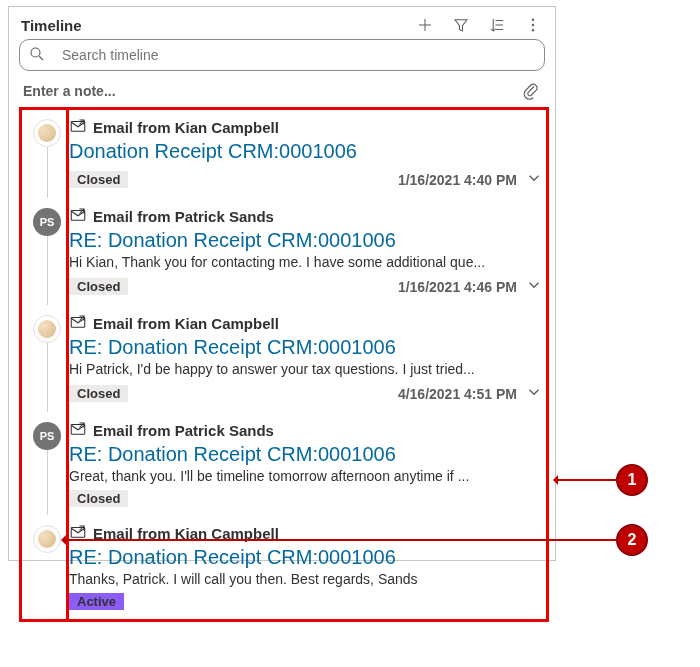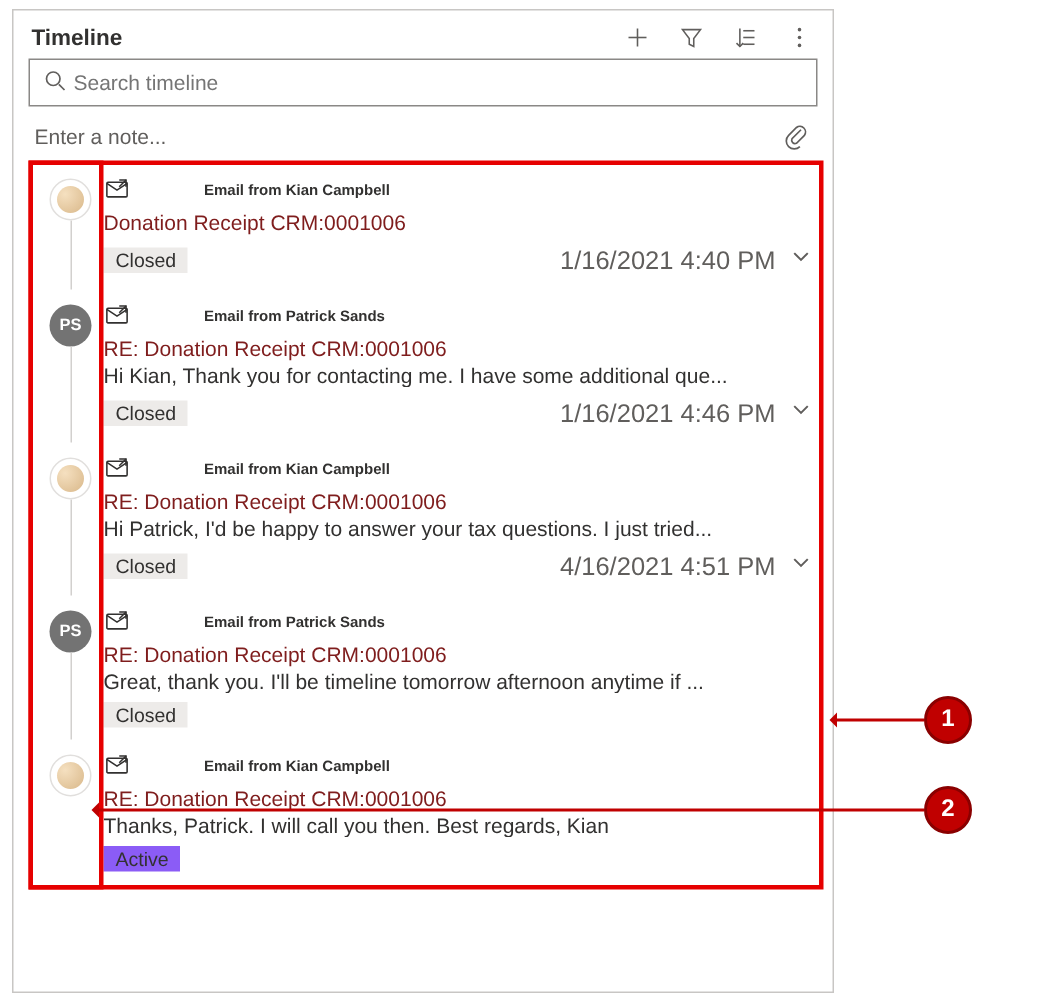--- a/index.html
+++ b/index.html
@@ -1,47 +1,47 @@
 <!DOCTYPE html>
 <html><head>
 <meta charset="utf-8">
 <style>
   * { box-sizing: border-box; margin: 0; padding: 0; }
   body { font-family: "Segoe UI", Arial, sans-serif; font-size: 14px; color: #323130; background: #fff; }
   .frame { width: 700px; height: 667px; position: relative; }
-  .panel { width: 548px; height: 656px; border: 1px solid #c8c6c4; margin: 6px 0 0 8px; background: #fff; }
+  .panel { width: 548px; height: 555px; border: 1px solid #c8c6c4; margin: 6px 0 0 8px; background: #fff; }
   .hdr { display: flex; align-items: center; justify-content: space-between; padding: 8px 12px 4px 12px; }
   .hdr-title { font-weight: 600; font-size: 15px; }
   .hdr-actions { display: flex; align-items: center; gap: 16px; }
   .icon-btn { width: 20px; height: 20px; display: flex; align-items: center; justify-content: center; cursor: pointer; color: #605e5c; }
   .search-wrap { padding: 0 10px 8px 10px; }
-  .search { border: 1px solid #8a8886; border-radius: 0; height: 32px; display: flex; align-items: center; padding: 0 8px; gap: 3px; }
+  .search { border: 1px solid #8a8886; border-radius: 10px; height: 32px; display: flex; align-items: center; padding: 0 8px; gap: 16px; }
   .search input { border: none; outline: none; flex: 1; font-size: 14px; color: #323130; background: transparent; }
   .note-row { display: flex; align-items: center; justify-content: space-between; padding: 2px 14px 6px 14px; color: #605e5c; }
-  .note-row .ph { font-size: 14px; }
+  .note-row .ph { font-size: 14px; font-weight: bold; }
   .list-region { position: relative; padding: 2px 8px 8px 8px; }
   .redbox-main { position: absolute; border: 3px solid #e60000; pointer-events: none; top: 0; bottom: 4px; left: 10px; right: 6px; }
   .redbox-avatars { position: absolute; border: 3px solid #e60000; pointer-events: none; top: 0; bottom: 4px; left: 10px; width: 50px; }
   .item { display: flex; padding: 8px 4px 8px 8px; }
   .av-col { width: 44px; display: flex; justify-content: center; padding-top: 2px; position: relative; }
   .av-col::before { content: ""; position: absolute; top: 30px; bottom: -8px; left: 50%; width: 1px; background: #d2d0ce; }
   .item:last-child .av-col::before { display: none; }
   .avatar { width: 28px; height: 28px; border-radius: 50%; display: flex; align-items: center; justify-content: center; font-size: 11px; font-weight: 600; color: #fff; flex-shrink: 0; }
   .avatar.ps { background: #737373; }
   .avatar.kc { background: #fff; border: 1px solid #e1dfdd; position: relative; }
   .avatar.kc::after { content: ""; width: 18px; height: 18px; border-radius: 50%; background: radial-gradient(circle at 30% 30%, #f5e0c0, #d9b88a); }
   .body-col { flex: 1; min-width: 0; }
   .title-row { display: flex; align-items: center; gap: 6px; }
-  .title-row .title { font-weight: 700; font-size: 10px; margin-left: 43px; }
-  .subj { font-size: 14px; color: #7f1d1d; margin-top: 2px; }
+  .title-row .title { font-weight: 700; font-size: 15px; }
+  .subj { font-size: 20px; color: #0369a1; margin-top: 2px; }
   .preview { font-size: 14px; color: #323130; margin-top: 2px; white-space: nowrap; overflow: hidden; text-overflow: ellipsis; }
-  .meta-row { display: flex; align-items: center; justify-content: space-between; margin-top: 6px; }
+  .meta-row { display: flex; align-items: center; justify-content: space-between; margin-top: 6px; font-weight: bold; }
   .status { font-size: 13px; padding: 1px 8px; background: #edebe9; color: #323130; }
   .status.active { background: #8b5cf6; }
-  .ts-wrap { display: flex; align-items: center; gap: 8px; color: #605e5c; font-size: 17px; }
+  .ts-wrap { display: flex; align-items: center; gap: 8px; color: #605e5c; font-size: 14px; }
   .chev { cursor: pointer; }
   .callout { position: absolute; display: flex; align-items: center; }
   .callout .num { width: 32px; height: 32px; border-radius: 50%; background: #c00000; color: #fff; display: flex; align-items: center; justify-content: center; font-weight: 700; font-size: 16px; border: 2px solid #8a0000; }
   .callout .arrow-line { height: 2px; background: #c00000; position: relative; }
   .callout .arrow-line::before { content: ""; position: absolute; left: -8px; top: -4px; border: 5px solid transparent; border-right-color: #c00000; }
   svg { width: 18px; height: 18px; }
 </style>
 </head>
 <body>
 
@@ -229,21 +229,21 @@
           <svg viewBox="0 0 24 24" stroke="#323130" stroke-width="1.4" fill="none">
                   <rect x="3" y="6" width="18" height="13" rx="1"></rect>
                   <polyline points="3 7 12 13 21 7"></polyline>
                   <polyline points="14 4 20 4 20 10" fill="none"></polyline>
                   <line x1="20" y1="4" x2="14" y2="10"></line>
                 </svg>
         </span>
         <span class="title">Email from Kian Campbell</span>
       </div>
       <div class="subj">RE: Donation Receipt CRM:0001006</div>
-      <div class="preview">Thanks, Patrick. I will call you then.   Best regards, Kian</div>
+      <div class="preview">Thanks, Patrick. I will call you then.   Best regards, Sands</div>
       <div class="meta-row">
         <span class="status active">Active</span>
       </div>
     </div>
         </div>
       </div>
   </div>
 
   <div class="callout" style="top:458px; left:556px;">
     <div class="arrow-line" style="width:60px;"></div>

